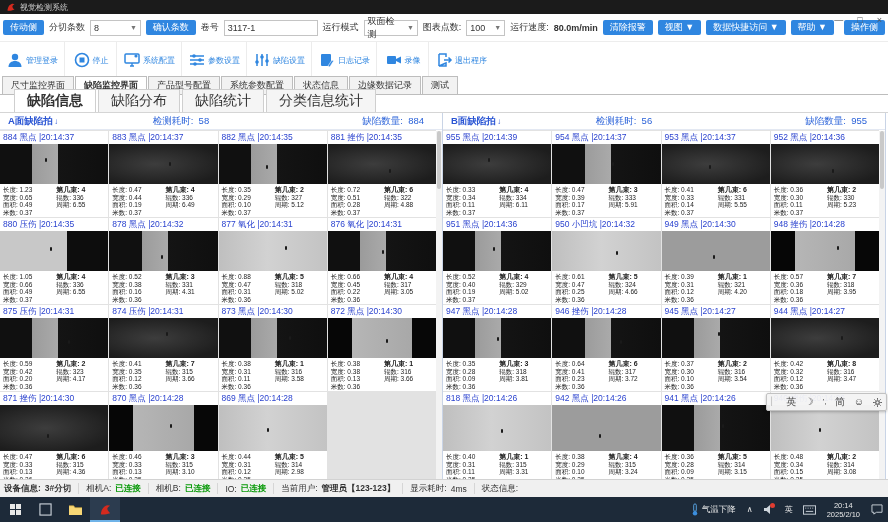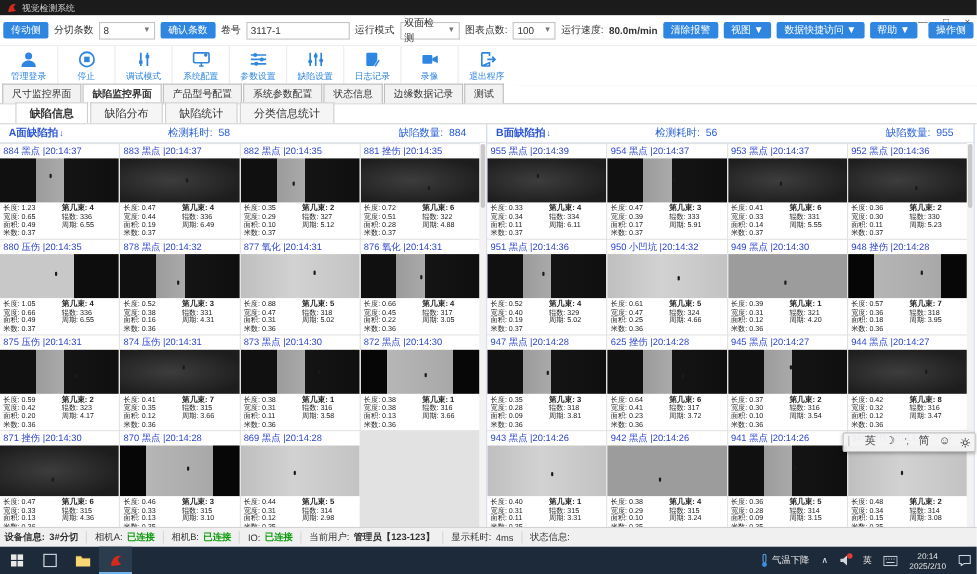--- a/index.html
+++ b/index.html
@@ -21,36 +21,36 @@
        padding:3px 7px;line-height:1;cursor:pointer;white-space:nowrap;}
   .combo,.tb-input{border:1px solid #c4c4c4;background:#fff;height:16px;display:flex;
        align-items:center;font-size:9px;color:#333;padding:0 3px;box-sizing:border-box;}
   .combo{justify-content:space-between;}
   .combo .arr{color:#777;font-size:7px;margin-left:4px;}
   .lbl{white-space:nowrap;}
   .grow{flex:1;}
   
   .actions{position:absolute;left:0;top:42px;width:888px;height:36px;background:#fff;
            display:flex;align-items:stretch;border-bottom:1px solid #e6e6e6;}
-  .action{display:flex;flex-direction:column;align-items:center;justify-content:center;
+  .action{display:flex;flex-direction:row;align-items:center;justify-content:center;
           min-width:52px;padding:0 6px;border:none;background:#fff;cursor:pointer;gap:2px;}
   .action+.action{border-left:1px solid #ececec;}
   .action svg{width:18px;height:16px;}
   .action .al{font-size:8px;color:#2f86e0;white-space:nowrap;}
   .action.disabled .al{color:#2f86e0;}
   
   .maintabs{position:absolute;left:0;top:78px;width:888px;height:17px;display:flex;
             align-items:flex-end;padding-left:2px;box-sizing:border-box;background:#fff;
             border-bottom:1px solid #bdbdbd;}
   .mtab{font-size:9px;color:#333;padding:2px 8px 2px;border:1px solid #bdbdbd;border-bottom:none;
         background:#f2f2f2;margin-right:1px;cursor:pointer;white-space:nowrap;}
   .mtab.active{background:#fff;position:relative;top:1px;padding-bottom:3px;font-weight:bold;}
   .subtabs{position:absolute;left:0;top:95px;width:888px;height:17px;display:flex;
            align-items:flex-end;padding-left:14px;box-sizing:border-box;background:#fff;}
-  .stab{font-size:10px;color:#333;padding:2px 12px;border:1px solid #cfcfcf;border-bottom:none;
+  .stab{font-size:14px;color:#333;padding:2px 12px;border:1px solid #cfcfcf;border-bottom:none;
         background:#f5f5f5;margin-right:2px;cursor:pointer;white-space:nowrap;}
   .stab.active{background:#fff;font-weight:bold;}
   
   .panels{position:absolute;left:0;top:112px;width:888px;height:442px;display:flex;
           border-top:1px solid #d5d5d5;box-sizing:border-box;background:#fff;}
   .panel{width:443px;height:100%;border-right:1px solid #c9d4e6;box-sizing:border-box;
          display:flex;flex-direction:column;position:relative;}
   .phead{height:17px;display:flex;align-items:center;font-size:9.5px;color:#2a62d9;
          padding:0 8px;box-sizing:border-box;border-bottom:1px solid #e3e8f2;}
   .phead .ptitle{font-weight:bold;color:#2a55d4;display:flex;align-items:center;gap:1px;}
@@ -160,28 +160,20 @@
     </button>
     <button class="action">
       <svg viewBox="0 0 18 16">
         <circle cx="9" cy="8" r="6.5" fill="none" stroke="#2f86e0" stroke-width="1.6"></circle>
         <rect x="6.5" y="5.5" width="5" height="5" fill="#2f86e0"></rect>
       </svg>
       <span class="al">停止</span>
     </button>
     <button class="action">
       <svg viewBox="0 0 18 16">
-        <path d="M6 2v12M12 2v12" stroke="#2f86e0" stroke-width="1.6"></path>
-        <rect x="4.4" y="9" width="3.2" height="3" fill="#2f86e0"></rect>
-        <rect x="10.4" y="4" width="3.2" height="3" fill="#2f86e0"></rect>
-      </svg>
-      <span class="al">调试模式</span>
-    </button>
-    <button class="action">
-      <svg viewBox="0 0 18 16">
         <rect x="2" y="2" width="14" height="9" rx="1" fill="none" stroke="#2f86e0" stroke-width="1.5"></rect>
         <path d="M7 14h4M9 11v3" stroke="#2f86e0" stroke-width="1.4"></path>
         <circle cx="13" cy="4" r="1.6" fill="#2f86e0"></circle>
       </svg>
       <span class="al">系统配置</span>
     </button>
     <button class="action">
       <svg viewBox="0 0 18 16">
         <path d="M2 4h14M2 8h14M2 12h14" stroke="#2f86e0" stroke-width="1.5"></path>
         <circle cx="6" cy="4" r="1.8" fill="#2f86e0"></circle>
@@ -715,21 +707,21 @@
               <div>米数: 0.36</div>
             </div>
             <div class="fr">
               <div class="b">第几束: 3</div>
               <div>辊数: 318</div>
               <div>周期: 3.81</div>
             </div>
           </div>
         </div>
         <div class="cell">
-          <div class="cell-h">625 挫伤 |20:14:28</div>
+          <div class="cell-h">946 挫伤 |20:14:28</div>
           <div class="cell-img s0">
             <div class="speck" style="left:63%;top:56%;"></div>
           </div>
           <div class="cell-f">
             <div class="fl">
               <div>长度: 0.64</div>
               <div>宽度: 0.41</div>
               <div>面积: 0.23</div>
               <div>米数: 0.36</div>
             </div>
@@ -772,21 +764,21 @@
               <div>米数: 0.36</div>
             </div>
             <div class="fr">
               <div class="b">第几束: 8</div>
               <div>辊数: 316</div>
               <div>周期: 3.47</div>
             </div>
           </div>
         </div>
         <div class="cell">
-          <div class="cell-h">943 黑点 |20:14:26</div>
+          <div class="cell-h">818 黑点 |20:14:26</div>
           <div class="cell-img s2">
             <div class="speck" style="left:54%;top:53%;"></div>
           </div>
           <div class="cell-f">
             <div class="fl">
               <div>长度: 0.40</div>
               <div>宽度: 0.31</div>
               <div>面积: 0.11</div>
               <div>米数: 0.35</div>
             </div>

